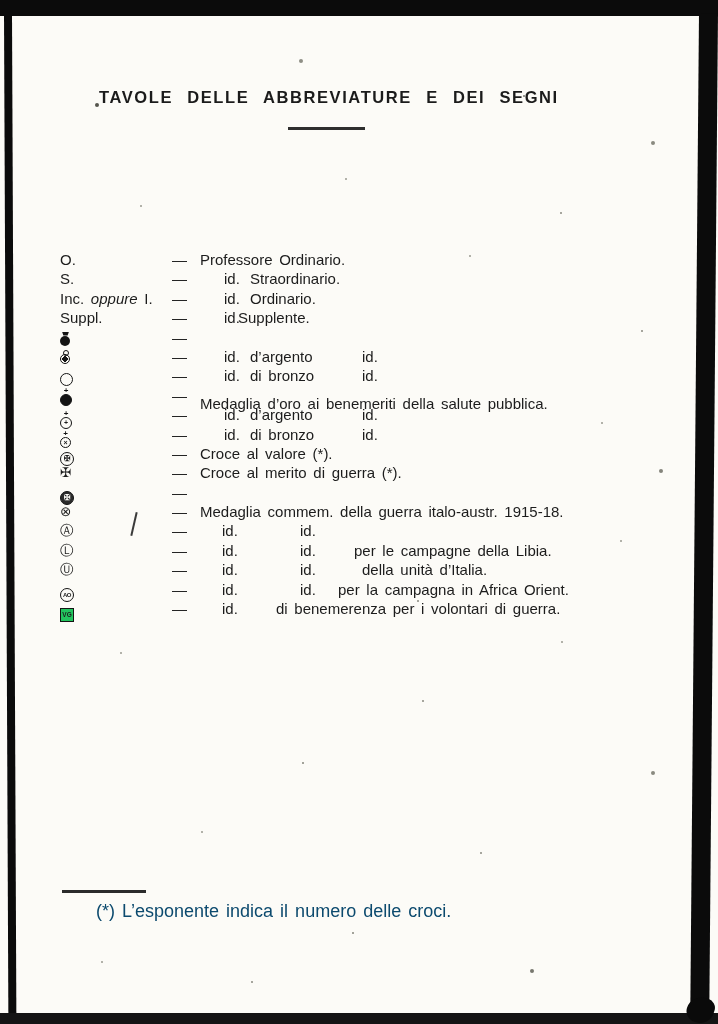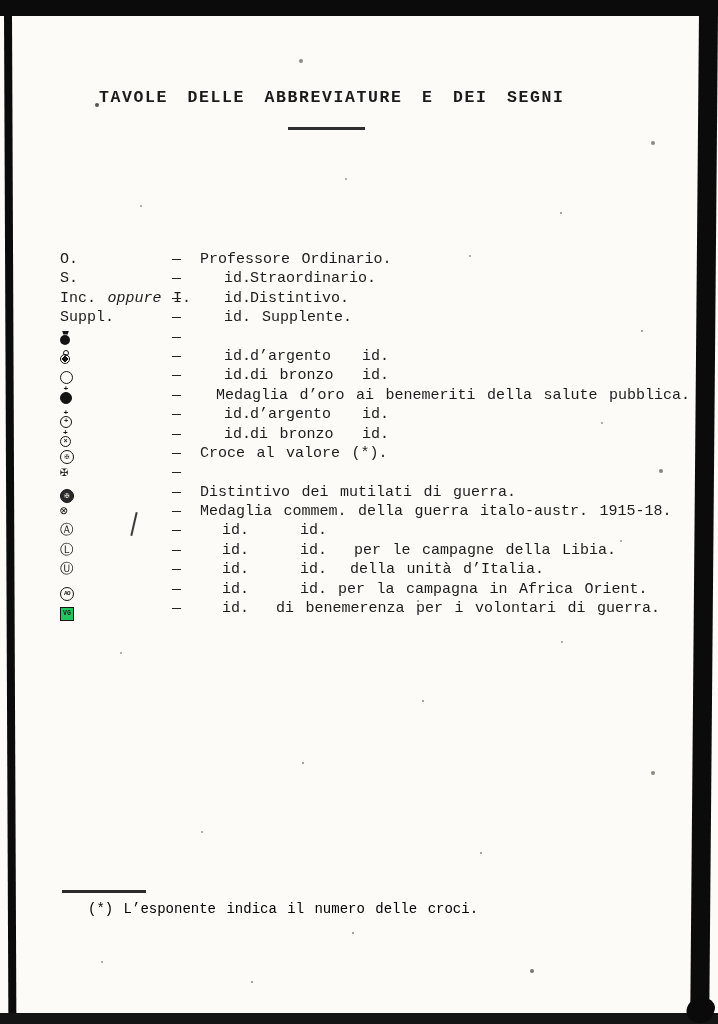--- a/index.html
+++ b/index.html
@@ -1,18 +1,18 @@
 <!DOCTYPE html>
 <html><head>
 <meta charset="utf-8">
 <style>
   html,body{margin:0;padding:0;}
   body{width:718px;height:1024px;overflow:hidden;background:#e9e7e1;}
   #page{position:relative;width:718px;height:1024px;background:#fcfbf7;
-        font-family:Liberation Mono, monospace;color:#1c1c1c;}
+        font-family:Liberation Sans, sans-serif;color:#1c1c1c;}
 
   
   .edge{position:absolute;background:#0b0b0b;}
   #edge-top{left:0;top:0;width:718px;height:16px;}
   #edge-left{left:4px;top:14px;width:8px;height:1012px;transform:rotate(-0.25deg);transform-origin:top left;}
   #edge-right{left:699px;top:13px;width:19px;height:1014px;transform:rotate(0.5deg);transform-origin:top left;}
   #edge-bottom{left:0;top:1013px;width:718px;height:11px;background:#141414;}
   #corner-blob{left:687px;top:997px;width:27px;height:26px;border-radius:62% 38% 55% 45%;background:#0a0a0a;transform:rotate(18deg);}
   #slash-mark{position:absolute;left:133px;top:512px;width:2px;height:24px;background:#3a3a3a;transform:rotate(13deg);}
   #speckles{position:absolute;left:0;top:0;width:2px;height:2px;background:transparent;border-radius:50%;
@@ -64,21 +64,21 @@
   .sym-circle-glyph{position:relative;top:2.5px;display:inline-flex;width:12px;height:12px;border:1.3px solid #141414;border-radius:50%;
       align-items:center;justify-content:center;font-size:8px;line-height:1;font-weight:bold;}
   .sym-circle-glyph.tiny-text{font-size:6px;letter-spacing:-0.5px;}
   .sym-circle-glyph.dark{background:#2b2b2b;color:#fcfbf7;}
 
   .sym-box{position:relative;top:2.5px;display:inline-flex;width:12px;height:12px;border:1.4px solid #141414;
       align-items:center;justify-content:center;font-size:6.5px;line-height:1;font-weight:bold;background:#22c55e;}
 
   
   #footnote-rule{position:absolute;left:62px;top:890px;width:84px;height:2.5px;background:#2b2b2b;}
-  #footnote{position:absolute;left:88px;top:901px;font-size:14px;word-spacing:2px;color:#000000;}
+  #footnote{position:absolute;left:96px;top:901px;font-size:18px;word-spacing:2px;color:#0c4a6e;}
 </style>
 </head>
 <body>
 
 <div id="page">
 
   <div id="edge-top" class="edge"></div>
   <div id="edge-left" class="edge"></div>
   <div id="edge-right" class="edge"></div>
   <div id="edge-bottom" class="edge"></div>
@@ -98,40 +98,41 @@
       <div class="row">
         <span class="sym sym-text">S.</span>
         <span class="dash">—</span>
         <span class="part" style="left: 224px;">id.</span>
         <span class="part" style="left: 250px;">Straordinario.</span>
       </div>
       <div class="row">
         <span class="sym sym-text"><span>Inc. </span><span class="it">oppure</span><span> I.</span></span>
         <span class="dash">—</span>
         <span class="part" style="left: 224px;">id.</span>
-        <span class="part" style="left: 250px;">Distintivo.</span>
+        <span class="part" style="left: 250px;">Ordinario.</span>
       </div>
       <div class="row">
         <span class="sym sym-text">Suppl.</span>
         <span class="dash">—</span>
         <span class="part" style="left: 224px;">id.</span>
-        <span class="part" style="left: 262px;">Supplente.</span>
+        <span class="part" style="left: 238px;">Supplente.</span>
       </div>
       <div class="row"><span class="sym sym-medal-gold"></span><span class="dash">—</span></div>
       <div class="row"><span class="sym sym-medal-silver"></span><span class="dash">—</span><span class="part" style="left: 224px;">id.</span><span class="part" style="left: 250px;">d’argento</span><span class="part" style="left: 362px;">id.</span></div>
       <div class="row"><span class="sym sym-circle-open"></span><span class="dash">—</span><span class="part" style="left: 224px;">id.</span><span class="part" style="left: 250px;">di bronzo</span><span class="part" style="left: 362px;">id.</span></div>
-      <div class="row"><span class="sym sym-medal-cross gold"></span><span class="dash">—</span><span class="part" style="left: 216px;">Medaglia d’oro ai benemeriti della salute pubblica.</span></div>
+      <div class="row"><span class="sym sym-medal-cross gold"></span><span class="dash">—</span><span class="part" style="left: 200px; margin-top: 8px;">Medaglia d’oro ai benemeriti della salute pubblica.</span></div>
       <div class="row"><span class="sym sym-medal-cross silver">+</span><span class="dash">—</span><span class="part" style="left: 224px;">id.</span><span class="part" style="left: 250px;">d’argento</span><span class="part" style="left: 362px;">id.</span></div>
       <div class="row"><span class="sym sym-medal-cross bronze">×</span><span class="dash">—</span><span class="part" style="left: 224px;">id.</span><span class="part" style="left: 250px;">di bronzo</span><span class="part" style="left: 362px;">id.</span></div>
       <div class="row"><span class="sym sym-circle-glyph">✠</span><span class="dash">—</span><span class="part" style="left: 200px;">Croce al valore (*).</span></div>
       <div class="row">
         <span class="sym sym-plain">✠</span>
         <span class="dash">—</span>
+        <span class="part" style="left: 200px;">Croce al merito di guerra (*).</span>
       </div>
-      <div class="row"><span class="sym sym-circle-glyph dark">✠</span><span class="dash">—</span><span class="part" style="left: 200px;">Distintivo dei mutilati di guerra.</span></div>
+      <div class="row"><span class="sym sym-circle-glyph dark">✠</span><span class="dash">—</span></div>
       <div class="row">
         <span class="sym sym-plain">⊗</span>
         <span class="dash">—</span>
         <span class="part" style="left: 200px;">Medaglia commem. della guerra italo-austr. 1915-18.</span>
       </div>
       <div class="row">
         <span class="sym sym-plain">Ⓐ</span>
         <span class="dash">—</span>
         <span class="part" style="left: 222px;">id.</span>
         <span class="part" style="left: 300px;">id.</span>
@@ -141,21 +142,21 @@
         <span class="dash">—</span>
         <span class="part" style="left: 222px;">id.</span>
         <span class="part" style="left: 300px;">id.</span>
         <span class="part" style="left: 354px;">per le campagne della Libia.</span>
       </div>
       <div class="row">
         <span class="sym sym-plain">Ⓤ</span>
         <span class="dash">—</span>
         <span class="part" style="left: 222px;">id.</span>
         <span class="part" style="left: 300px;">id.</span>
-        <span class="part" style="left: 350px;">della unità d’Italia.</span>
+        <span class="part" style="left: 362px;">della unità d’Italia.</span>
       </div>
       <div class="row"><span class="sym sym-circle-glyph tiny-text">AO</span><span class="dash">—</span><span class="part" style="left: 222px;">id.</span><span class="part" style="left: 300px;">id.</span><span class="part" style="left: 338px;">per la campagna in Africa Orient.</span></div>
       <div class="row"><span class="sym sym-box">VG</span><span class="dash">—</span><span class="part" style="left: 222px;">id.</span><span class="part" style="left: 276px;">di benemerenza per i volontari di guerra.</span></div>
     </div>
 
   <div id="footnote-rule"></div>
   <div id="footnote">(*) L’esponente indica il numero delle croci.</div>
 
 </div>
 

